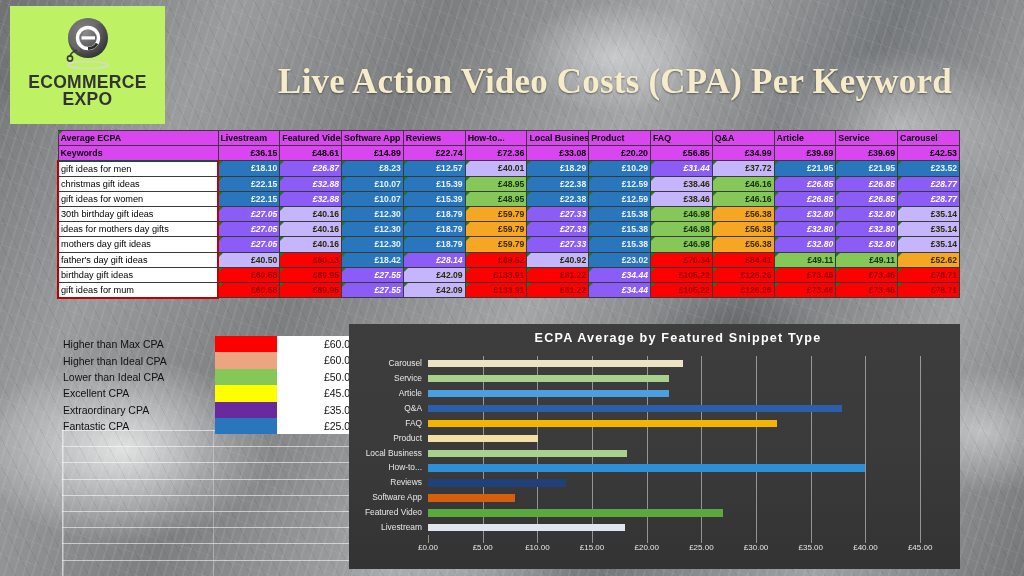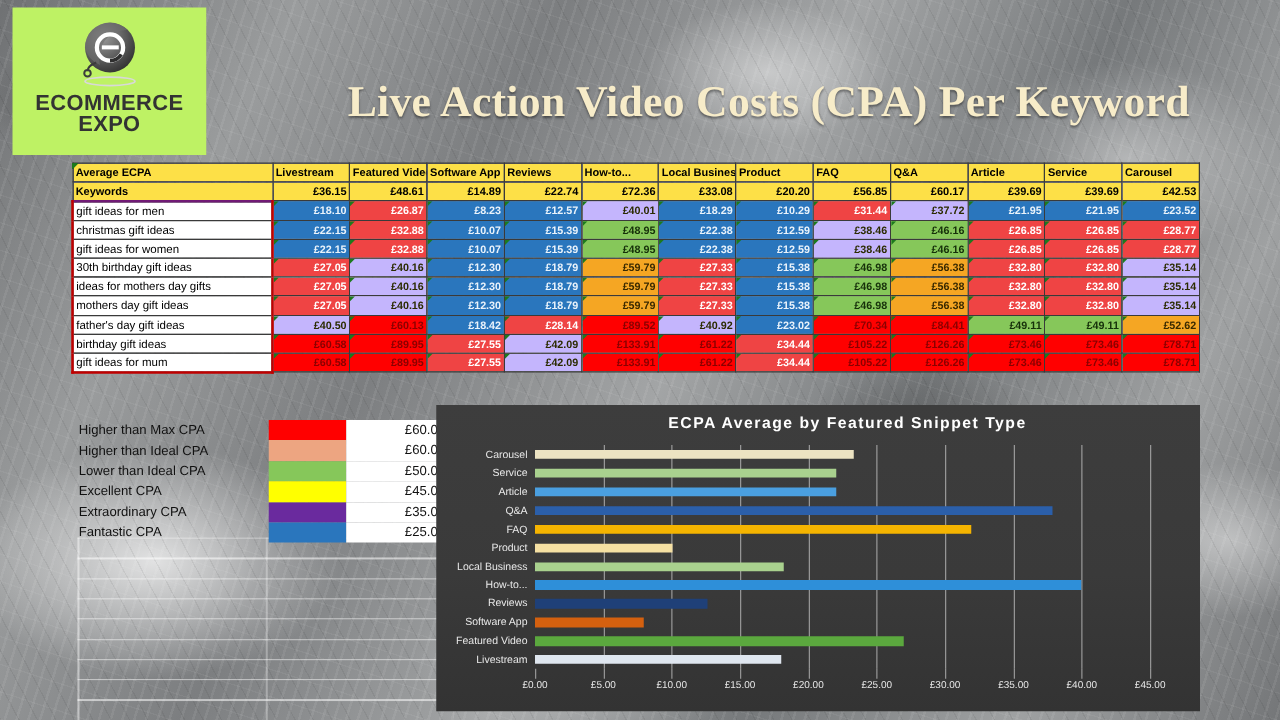--- a/index.html
+++ b/index.html
@@ -50,36 +50,36 @@
     font-family:"Liberation Serif", serif;font-weight:bold;font-size:35px;
     color:#f7ecc9;text-align:center;letter-spacing:.2px;
     text-shadow:0 1px 2px rgba(0,0,0,.45);}
 
   
   #table{position:absolute;left:57px;top:130px;width:903px;
     border-collapse:collapse;table-layout:fixed;
     font-size:8.6px;font-weight:bold;}
   #table td,#table th{border:1px solid #3a3a3a;padding:0 2px;height:15.2px;
     box-sizing:border-box;overflow:hidden;white-space:nowrap;}
-  #table thead th{background:#fde047;color:#000;text-align:left;font-size:8.8px;}
+  #table thead th{background:#d946ef;color:#000;text-align:left;font-size:8.8px;}
   #table .kwcol{width:160px;}
   #table tbody td.kw{background:#fff;color:#000;text-align:left;font-size:9.2px;
     font-weight:normal;border-left:2px solid #c00000;border-right:2px solid #c00000;}
-  #table tbody tr:first-child td.kw{border-top:2px solid #701a75;}
+  #table tbody tr:first-child td.kw{border-top:2px solid #14532d;}
   #table tbody tr:last-child td.kw{border-bottom:2px solid #c00000;}
   #table th.avg{text-align:right;}
   #table td.num{text-align:right;position:relative;}
   
   #table td.num:before,#table th.avg:before{content:"";position:absolute;left:0;top:0;
     border-left:4px solid #1d7a1d;border-bottom:4px solid transparent;}
   .c-red{background:#ff0000;color:#8a0000;}
   .c-org{background:#f5a623;color:#3a2a00;}
   .c-grn{background:#86c75a;color:#16300a;}
   .c-yel{background:#c4b5fd;color:#2b2b00;margin-left:41px;}
-  .c-pur{background:#ef4444;color:#ffffff;}
+  .c-pur{background:#8b5cf6;color:#ffffff;font-style:italic;}
   .c-blu{background:#2a76bd;color:#eaf3fb;}
 
   
   #legend{position:absolute;left:60px;top:336px;width:300px;
     font-size:10.5px;color:#111;}
   #legend .row{display:flex;align-items:center;height:16.4px;}
   #legend .lbl{width:152px;padding-left:3px;}
   #legend .sw{width:62px;height:16.4px;}
   #legend .val{flex:1;background:#fff;text-align:right;padding-right:4px;
     line-height:16.4px;}
@@ -160,21 +160,21 @@
     <tr>
       <th>Keywords</th>
     <th class="avg">£36.15</th>
         <th class="avg">£48.61</th>
         <th class="avg">£14.89</th>
         <th class="avg">£22.74</th>
         <th class="avg">£72.36</th>
         <th class="avg">£33.08</th>
         <th class="avg">£20.20</th>
         <th class="avg">£56.85</th>
-        <th class="avg">£60.17</th>
+        <th class="avg">£34.99</th>
         <th class="avg">£39.69</th>
         <th class="avg">£39.69</th>
         <th class="avg">£42.53</th>
       </tr>
   </thead>
   <tbody>
       <tr>
         <td class="kw">gift ideas for men</td>
         <td class="num c-blu">£18.10</td>
         <td class="num c-pur">£26.87</td>

